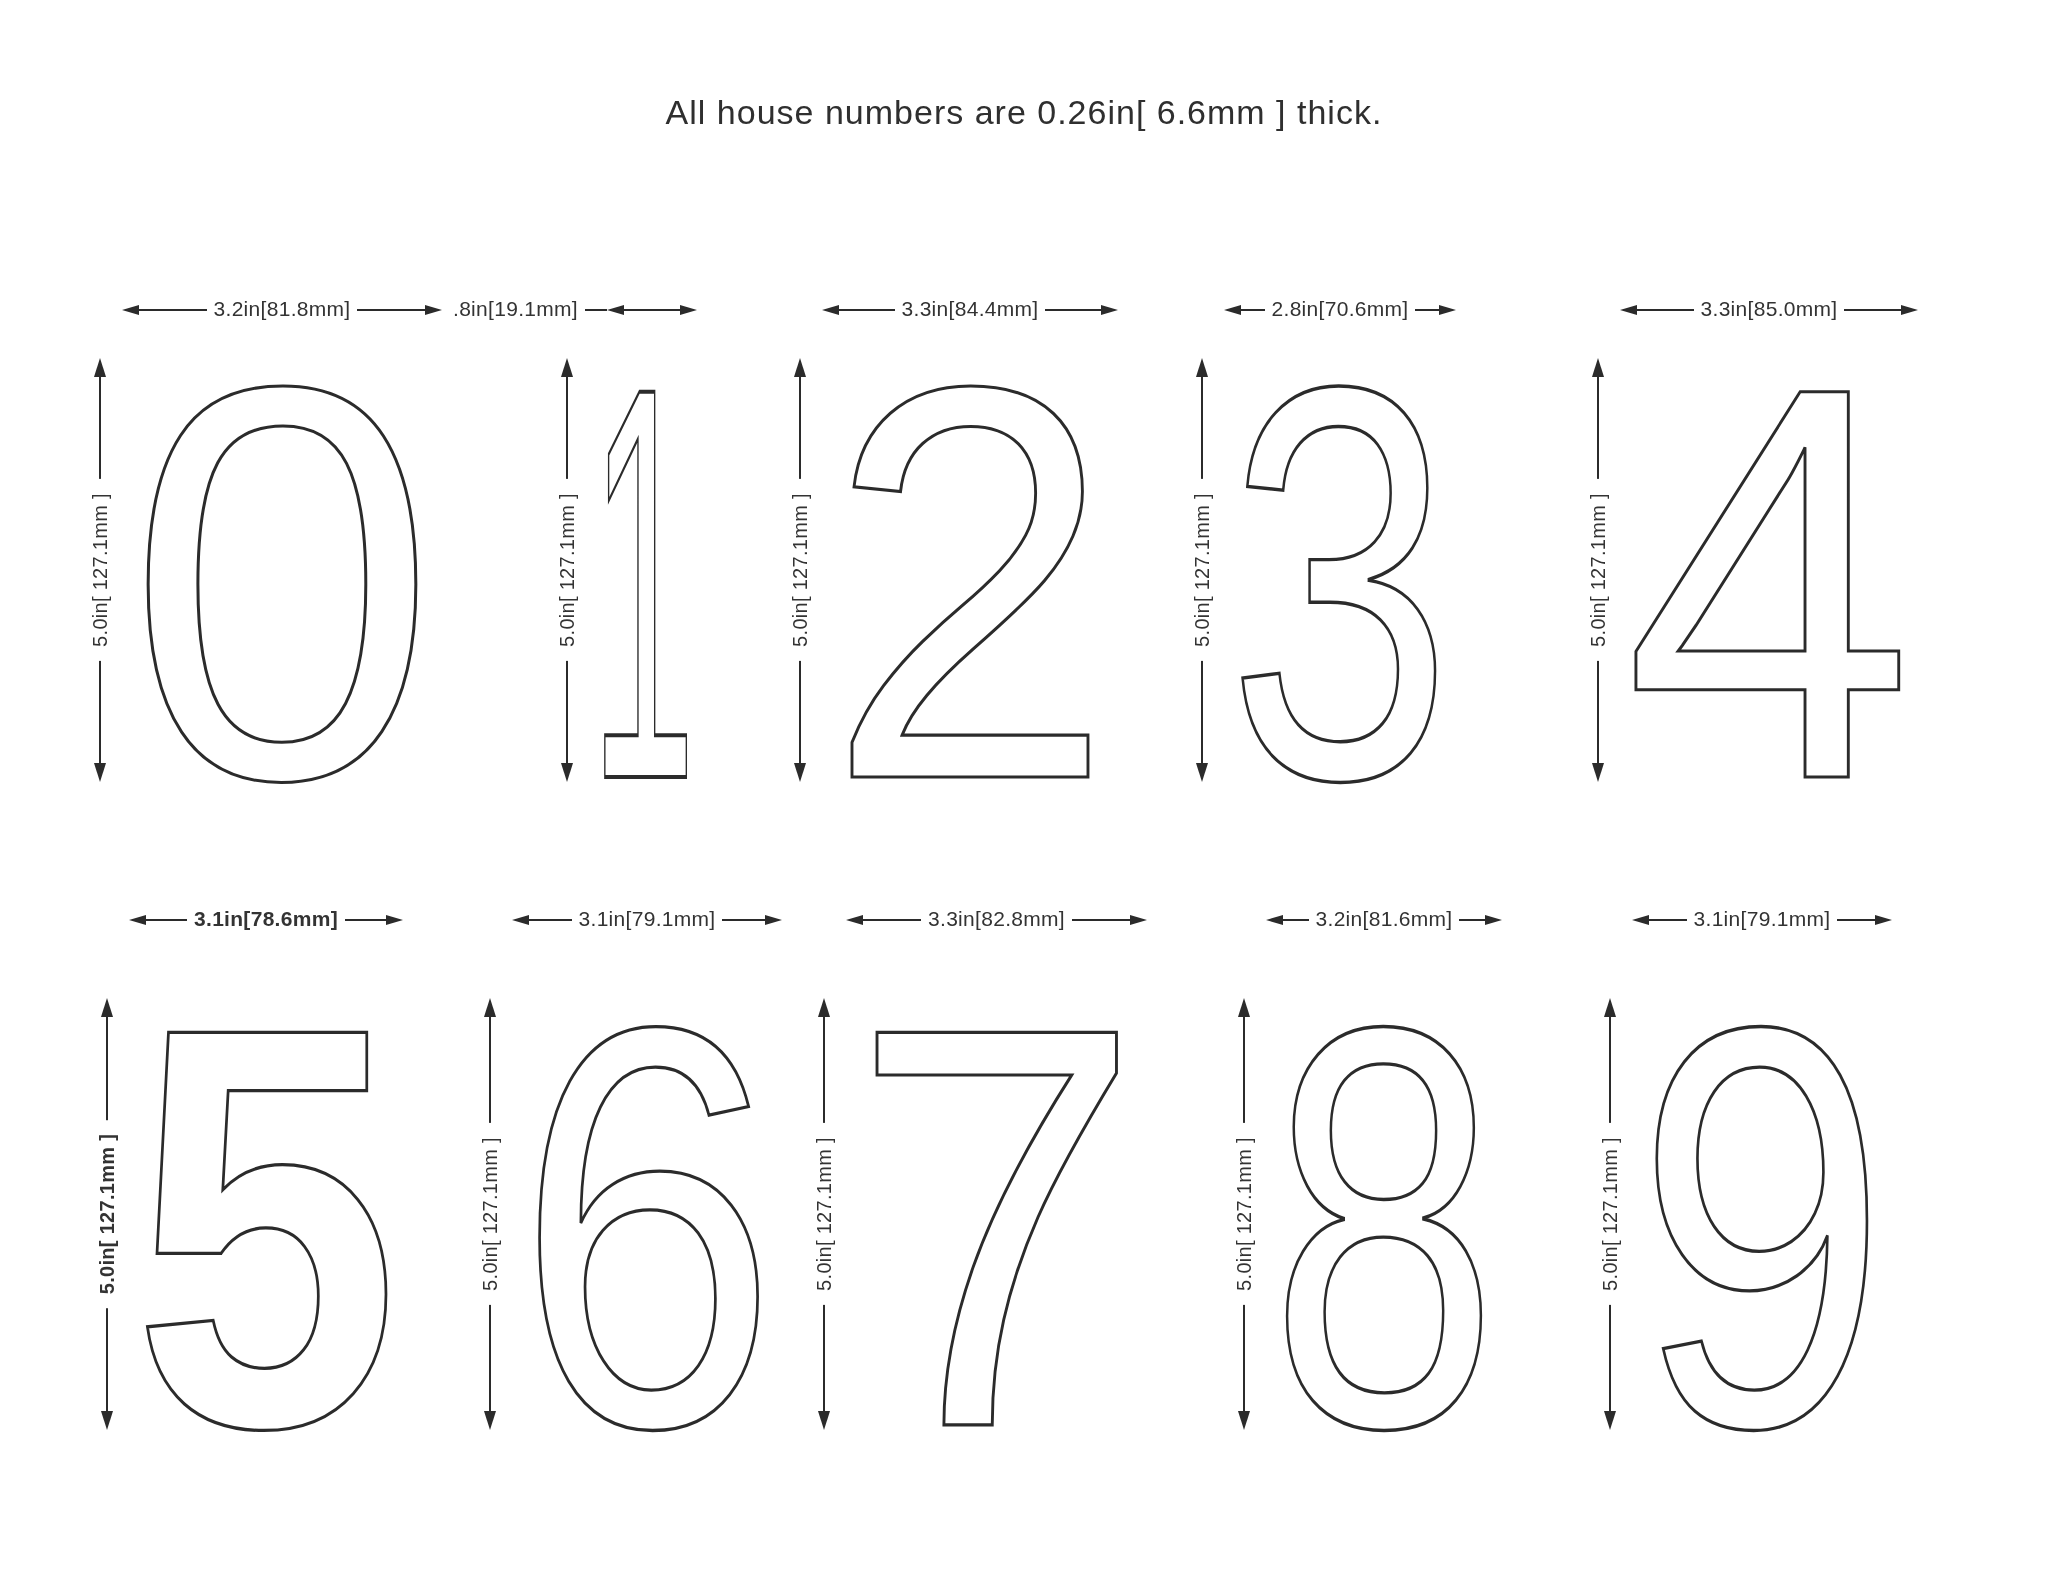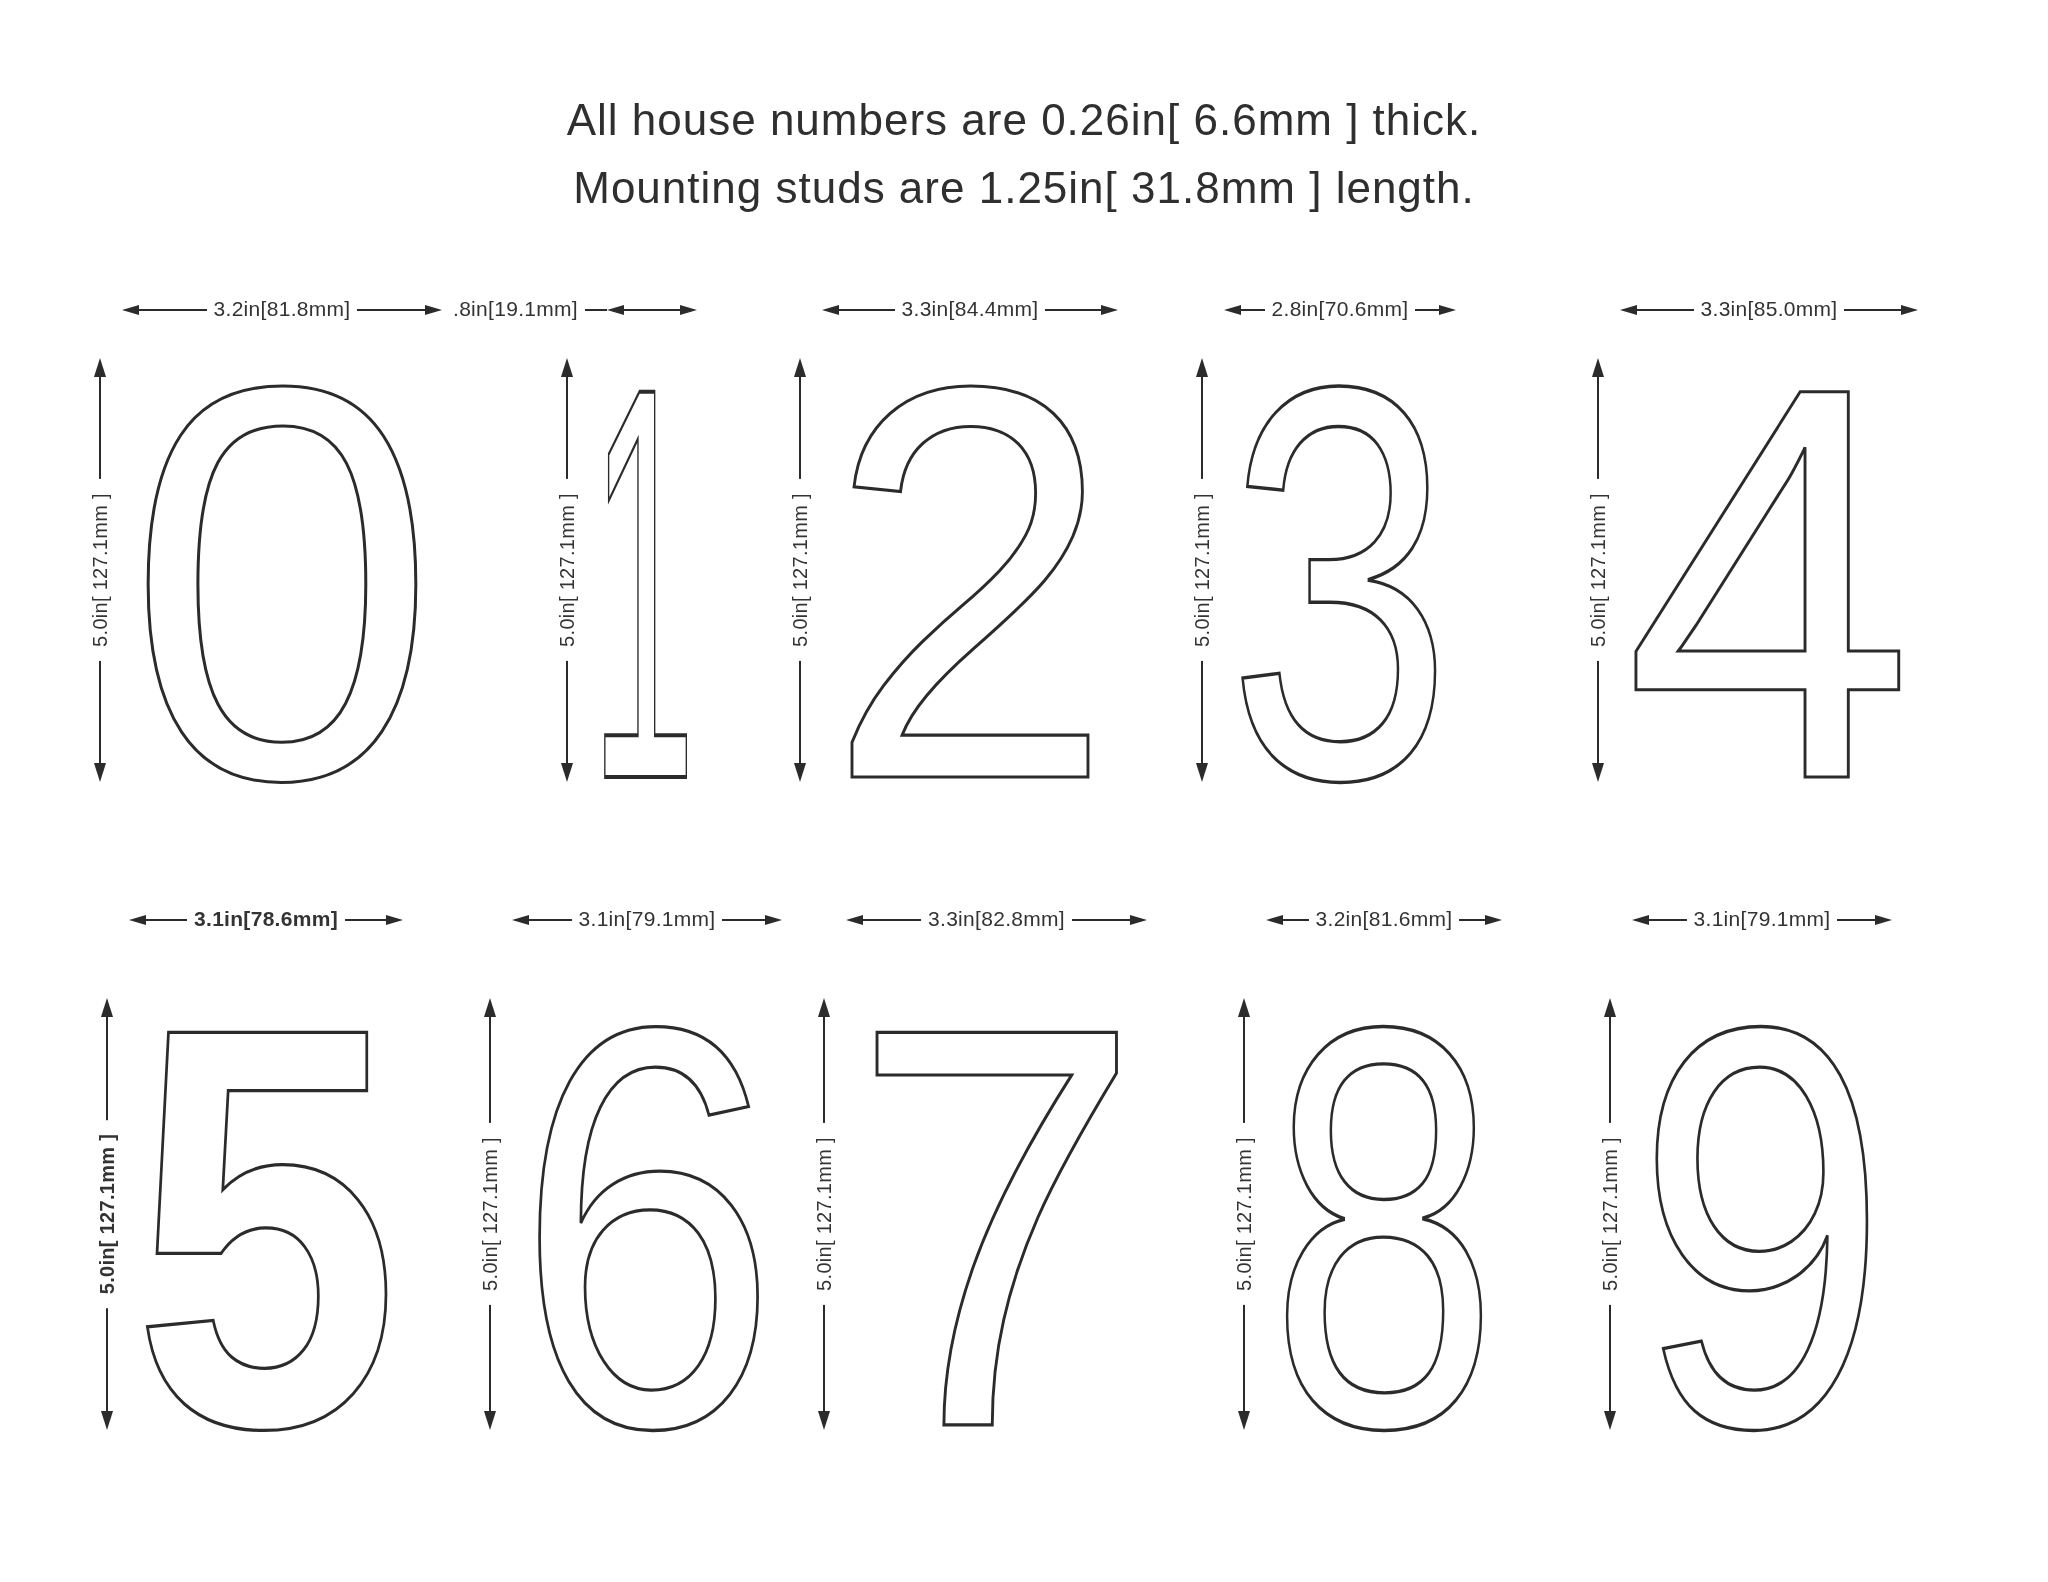--- a/index.html
+++ b/index.html
@@ -5,21 +5,21 @@
   :root{ --ln:#2b2b2b; --txt:#333333; }
   *{box-sizing:border-box;}
   html,body{margin:0;padding:0;}
   body{
     width:2048px;height:1582px;position:relative;background:#ffffff;
     font-family:"Liberation Sans", sans-serif;overflow:hidden;
   }
   
   .title{
     position:absolute;top:86px;left:0;right:0;text-align:center;
-    font-size:44px;line-height:1.55;color:#2f2f2f;letter-spacing:1px;
+    font-size:34px;line-height:1.55;color:#2f2f2f;letter-spacing:1px;
   }
   
   .panel{position:absolute;}
   .p0{left:78px;  top:288px; width:364px; height:494px;}
   .p1{left:545px; top:288px; width:152px; height:494px;}
   .p2{left:778px; top:288px; width:340px; height:494px;}
   .p3{left:1180px;top:288px; width:276px; height:494px;}
   .p4{left:1576px;top:288px; width:342px; height:494px;}
   .p5{left:85px;  top:898px; width:318px; height:532px;font-weight:bold;}
   .p6{left:468px; top:898px; width:314px; height:532px;}
@@ -63,21 +63,20 @@
   .glyph{
     font-family:"Liberation Sans", sans-serif;font-size:560px;
     fill:#ffffff;stroke:#2b2b2b;stroke-width:3px;
   }
 </style>
 </head>
 <body>
 
 <div class="title">
   <div>All house numbers are 0.26in[ 6.6mm ] thick.</div>
-  <div>Mounting studs are 1.25in[ 31.8mm ] length.</div>
 </div>
 
 <div class="panel p0">
   <div class="wdim">
     <span class="tri tri-l"></span>
     <span class="dline"></span>
     <span class="wlabel">3.2in[81.8mm]</span>
     <span class="dline"></span>
     <span class="tri tri-r"></span>
   </div>

